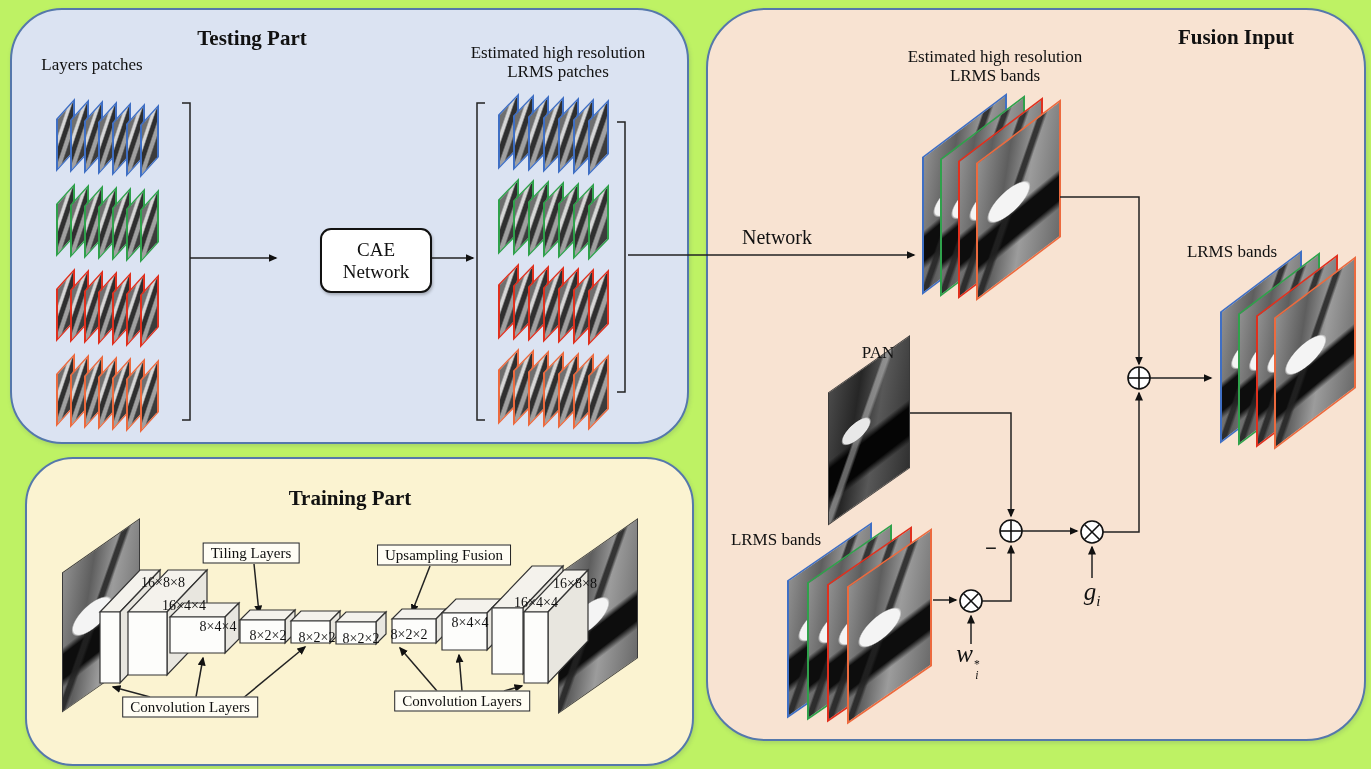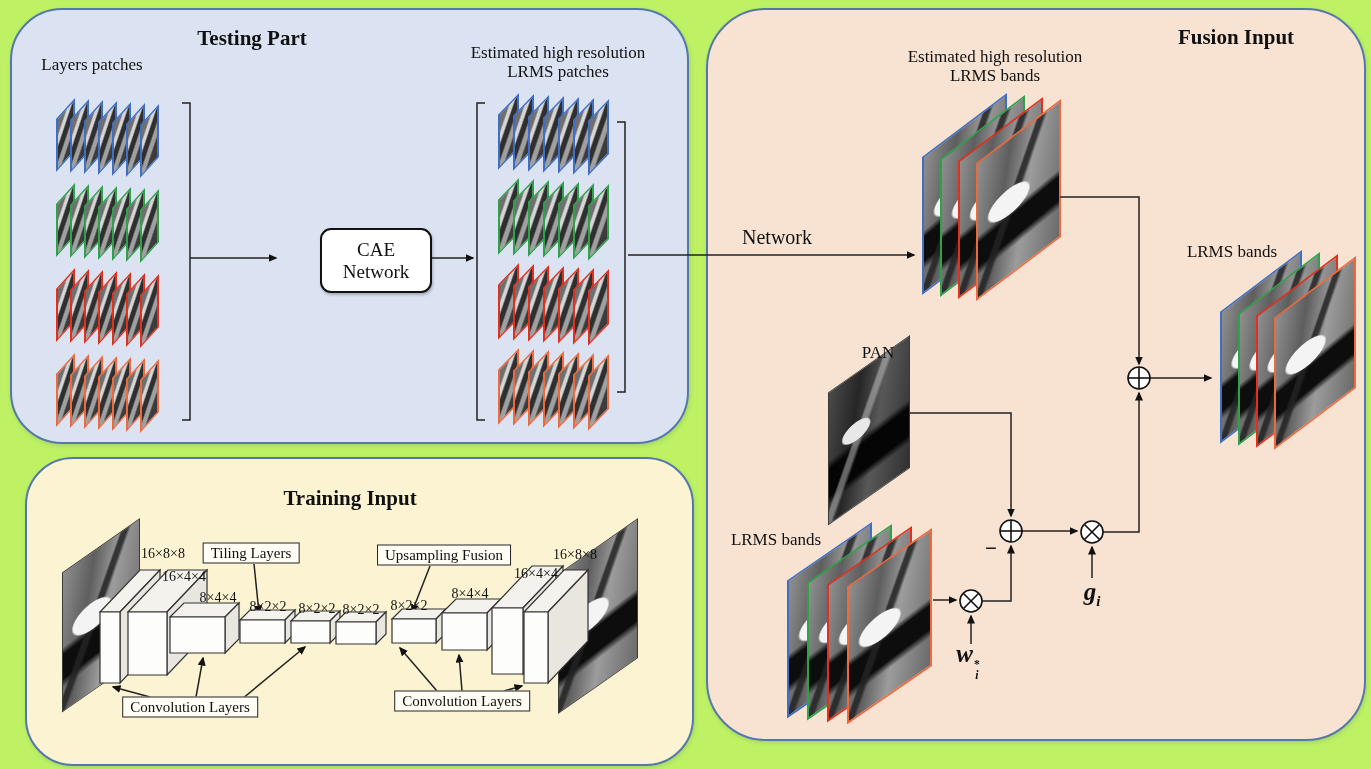--- a/index.html
+++ b/index.html
@@ -5,41 +5,41 @@
   html,body{margin:0;padding:0;background:#fff;}
   #canvas{position:relative;width:1371px;height:769px;background:#bef264;overflow:hidden;
           font-family:"Liberation Serif","DejaVu Serif",serif;color:#111;}
   .panel{position:absolute;border:2px solid #5578ab;box-shadow:1px 2px 4px rgba(60,80,120,.18);}
   #testing-panel{left:10px;top:8px;width:675px;height:432px;border-radius:52px;background:#dbe3f2;}
   #training-panel{left:25px;top:457px;width:665px;height:305px;border-radius:48px;background:#fbf3d1;}
   #fusion-panel{left:706px;top:8px;width:656px;height:729px;border-radius:60px;background:#f8e3d2;}
   .lbl{position:absolute;transform:translate(-50%,-50%);white-space:nowrap;text-align:center;z-index:6;}
   .title{font-weight:bold;font-size:21px;}
   .sec{font-size:17px;line-height:19px;}
-  .dim{font-size:14px;}
+  .dim{font-size:14px;margin-top:29px;}
   .callout{position:absolute;transform:translate(-50%,-50%);white-space:nowrap;z-index:6;
            background:#fffdf4;border:1.4px solid #222;padding:1px 7px;font-size:15px;}
   #cae-box{position:absolute;left:280px;top:228px;width:108px;height:61px;background:#fff;
            border:2.2px solid #111;border-radius:11px;z-index:6;display:flex;align-items:center;
            justify-content:center;text-align:center;font-size:19px;line-height:22px;box-shadow:1px 2px 3px rgba(0,0,0,.25);margin-left:40px;}
   .band{position:absolute;box-sizing:border-box;z-index:2;}
   .tex{background:
     radial-gradient(42% 16% at 38% 46%,#f4f4f4 0 58%,rgba(244,244,244,0) 64%),
     linear-gradient(115deg,rgba(0,0,0,0) 0 40%,rgba(35,35,35,.85) 42% 46%,rgba(0,0,0,0) 49%),
     linear-gradient(176deg,rgba(0,0,0,0) 0 52%,#0d0d0d 57% 74%,rgba(13,13,13,0) 80%),
     linear-gradient(100deg,#8f8f8f,#5e5e5e 32%,#9c9c9c 58%,#6a6a6a);}
   .tex-sm{background:
     linear-gradient(118deg,#6f6f6f 0 18%,#d6d6d6 24% 32%,#2f2f2f 38% 52%,#a0a0a0 58% 70%,#3c3c3c 76% 100%);}
   .tex-dark{background:
     radial-gradient(30% 12% at 34% 44%,#e8e8e8 0 55%,rgba(232,232,232,0) 62%),
     linear-gradient(115deg,rgba(0,0,0,0) 0 38%,rgba(200,200,200,.5) 40% 44%,rgba(0,0,0,0) 47%),
     linear-gradient(176deg,rgba(0,0,0,0) 0 50%,#050505 56% 76%,rgba(5,5,5,0) 82%),
     linear-gradient(100deg,#4a4a4a,#262626 32%,#585858 58%,#303030);}
   svg{position:absolute;left:0;top:0;z-index:4;}
-  .mathlbl{font-style:italic;font-size:25px;z-index:6;font-weight:bold;}
+  .mathlbl{font-style:italic;font-size:25px;z-index:6;}
   .ss{display:inline-flex;flex-direction:column;vertical-align:-6px;line-height:11px;font-size:14px;margin-left:1px;}
   .minus{font-size:21px;font-weight:bold;}
 </style>
 </head>
 <body>
 
 <div id="canvas">
 
   <div id="testing-panel" class="panel"></div>
   <div id="training-panel" class="panel"></div>
@@ -229,21 +229,21 @@
   <div class="lbl sec" style="left:878px;top:352px">PAN</div>
   <div class="lbl sec" style="left:776px;top:539px">LRMS bands</div>
   <div class="lbl sec" style="left:1232px;top:251px">LRMS bands</div>
   <div class="lbl minus" style="left:991px;top:548px">−</div>
   <div class="lbl mathlbl" style="left:968px;top:660px"><span>w</span><span class="ss">
         <sup style="font-style:normal">*</sup>
         <sub>i</sub>
       </span></div>
   <div class="lbl mathlbl" style="left:1092px;top:594px"><span>g</span><sub style="font-size:15px">i</sub></div>
 
-  <div class="lbl title" style="left:350px;top:498px">Training Input</div>
+  <div class="lbl title" style="left:350px;top:498px">Training Part</div>
   <div class="callout" style="left:251px;top:553px">Tiling Layers</div>
   <div class="callout" style="left:444px;top:555px">Upsampling Fusion</div>
   <div class="callout" style="left:190px;top:707px">Convolution Layers</div>
   <div class="callout" style="left:462px;top:701px">Convolution Layers</div>
 
   <div class="lbl dim" style="left:163px;top:554px">16×8×8</div>
   <div class="lbl dim" style="left:184px;top:577px">16×4×4</div>
   <div class="lbl dim" style="left:218px;top:598px">8×4×4</div>
   <div class="lbl dim" style="left:268px;top:607px">8×2×2</div>
   <div class="lbl dim" style="left:317px;top:609px">8×2×2</div>

